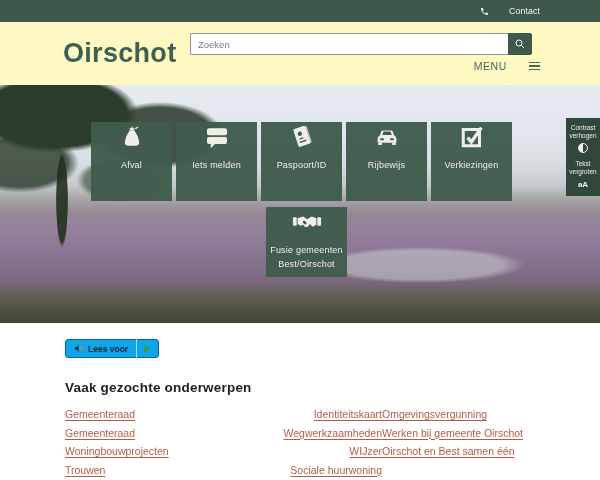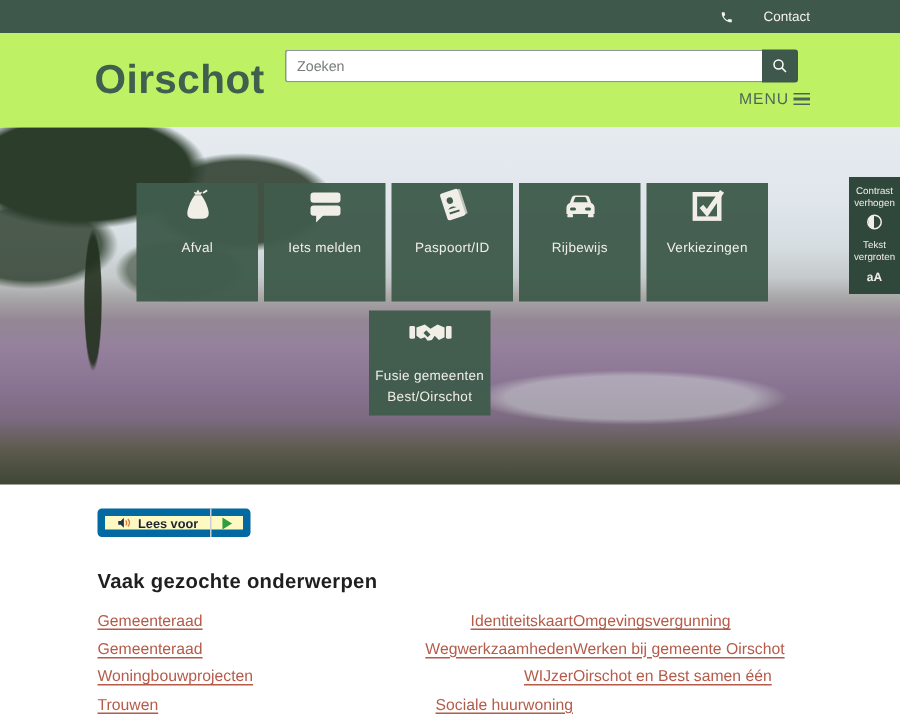--- a/index.html
+++ b/index.html
@@ -15,21 +15,21 @@
   
   .topbar { height:22px; background:#3e594b; }
   .topbar .container { display:flex; align-items:center; justify-content:flex-end; }
   .contact-link {
     color:#f4f2ec; font-size:9px; text-decoration:none;
     display:flex; align-items:flex-end; gap:20px; cursor:pointer;
   }
   .contact-link svg { width:9px; height:9px; fill:#f4f2ec; }
 
   
-  .header { height:63px; background:#bef264; position:relative; }
+  .header { height:63px; background:#fef9c3; position:relative; }
   .logo {
     position:absolute; left:3px; top:16px;
     font-size:27px; font-weight:bold; letter-spacing:.3px;
     color:#40604f; text-decoration:none; cursor:pointer;
   }
   .search-form {
     position:absolute; left:130px; top:11px; width:342px; height:22px;
     display:flex;
   }
   .search-input {
@@ -39,21 +39,21 @@
   }
   .search-input::placeholder { color:#767c79; }
   .search-button {
     width:24px; height:22px; background:#3e594b; border:1px solid #3e594b;
     border-radius:0 2px 2px 0; cursor:pointer;
     display:flex; align-items:center; justify-content:center;
   }
   .search-button svg { width:12px; height:12px; stroke:#fff; fill:none; stroke-width:2; }
   .menu-button {
     position:absolute; right:0; top:38px;
-    display:flex; align-items:center; gap:3px; cursor:pointer;
+    display:flex; align-items:center; gap:22px; cursor:pointer;
     color:#4d665a; font-size:10.5px; letter-spacing:.6px;
   }
   .hamburger { display:flex; flex-direction:column; gap:2px; }
   .hamburger span { display:block; width:11px; height:1.6px; background:#4d665a; }
 
   
   .hero {
     position:relative; width:600px; height:238px; overflow:hidden;
     background-image:
       radial-gradient(ellipse 9px 70px at 62px 115px, rgba(35,48,31,.9) 0 60%, transparent 68%),
@@ -75,21 +75,21 @@
     display:flex; flex-direction:column; align-items:center; 
     text-align:center;
   }
   .tile svg { width:30px; height:30px; margin-bottom:7px; }
   .tile .tile-label { font-size:9px; letter-spacing:.2px; line-height:1.5; }
   .tile-afval  { left:91px;  top:37px; }
   .tile-melden { left:176px; top:37px; }
   .tile-paspoort { left:261px; top:37px; }
   .tile-rijbewijs { left:346px; top:37px; }
   .tile-verkiezingen { left:431px; top:37px; }
-  .tile-fusie { left:246px; top:122px; height:70px; }
+  .tile-fusie { left:266px; top:122px; height:70px; }
 
   
   .a11y-panel {
     position:absolute; right:0; top:33px; width:34px;
     background:#30483c; color:#f1eee7;
     display:flex; flex-direction:column; align-items:center;
     padding:6px 2px 7px; gap:7px; 
   }
   .a11y-btn { display:flex; flex-direction:column; align-items:center; gap:3px; cursor:pointer; }
   .a11y-btn .a11y-label { font-size:6.5px; line-height:1.25; text-align:center; }
@@ -98,21 +98,21 @@
     border:1.3px solid #f1eee7;
     background:linear-gradient(90deg, #f1eee7 0 50%, transparent 50% 100%);
   }
   .textsize-icon { font-size:8px; font-weight:bold; letter-spacing:0; }
 
   
   .content { padding-top:16px; }
   .readspeaker-btn {
     margin-left:5px;
     display:inline-flex; align-items:center; height:19px;
-    background:#fef9c3; border:5px solid #0369a1; border-radius:3px;
+    background:#0ea5e9; border:1px solid #0369a1; border-radius:3px;
     cursor:pointer; padding:0;
     font-family:"Liberation Sans", sans-serif;
   }
   .rs-main { display:flex; align-items:center; gap:4px; padding:0 8px; }
   .rs-label { font-size:8.5px; font-weight:bold; color:#1d2430; }
   .rs-divider { width:1px; height:19px; background:#c9ccd2; }
   .rs-play { padding:0 7px; display:flex; align-items:center; }
   .rs-play svg { width:7px; height:8px; fill:#2f9e41; }
   .rs-speaker svg { width:10px; height:9px; }
 

